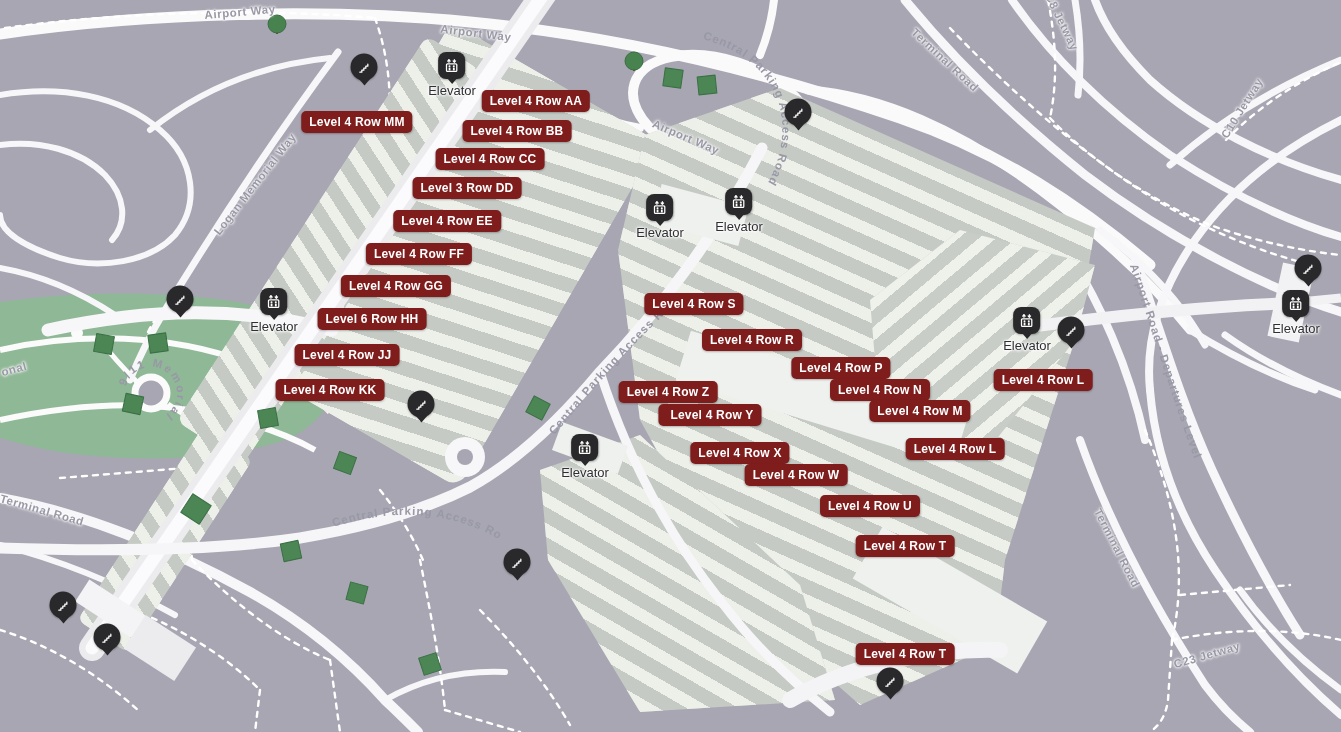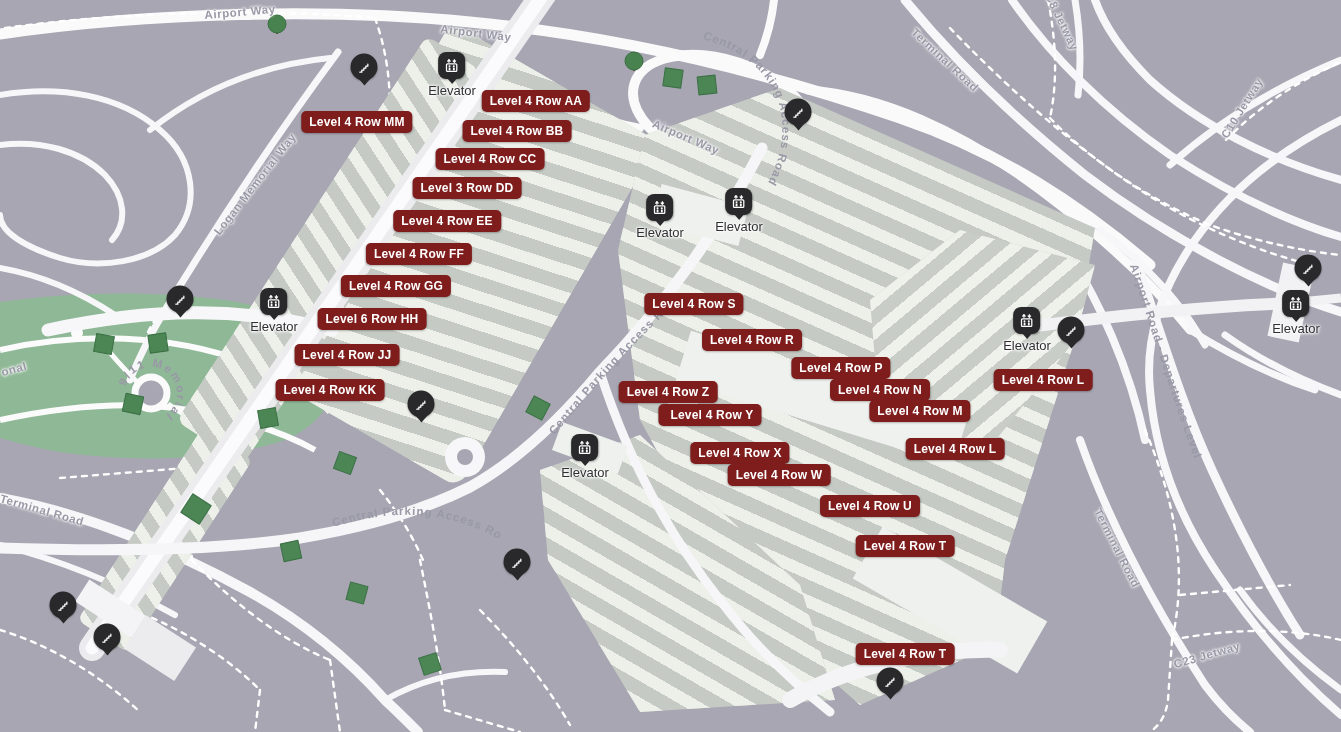--- a/index.html
+++ b/index.html
@@ -391,20 +391,20 @@
       <div class="row-label" style="left: 330px; top: 390px;"><span>Level 4 Row KK</span></div>
       <div class="row-label" style="left: 694px; top: 304px;"><span>Level 4 Row S</span></div>
       <div class="row-label" style="left: 752px; top: 340px;"><span>Level 4 Row R</span></div>
       <div class="row-label" style="left: 841px; top: 368px;"><span>Level 4 Row P</span></div>
       <div class="row-label" style="left: 880px; top: 390px;"><span>Level 4 Row N</span></div>
       <div class="row-label" style="left: 920px; top: 411px;"><span>Level 4 Row M</span></div>
       <div class="row-label" style="left: 1043px; top: 380px;"><span>Level 4 Row L</span></div>
       <div class="row-label" style="left: 668px; top: 392px;"><span>Level 4 Row Z</span></div>
       <div class="row-label" style="left: 710px; top: 415px; padding-left: 12px;"><span>Level 4 Row Y</span></div>
       <div class="row-label" style="left: 740px; top: 453px;"><span>Level 4 Row X</span></div>
-      <div class="row-label" style="left: 779px; top: 475px;"><span>Level 4 Row W</span></div>
+      <div class="row-label" style="left: 796px; top: 475px;"><span>Level 4 Row W</span></div>
       <div class="row-label" style="left: 955px; top: 449px;"><span>Level 4 Row L</span></div>
       <div class="row-label" style="left: 870px; top: 506px;"><span>Level 4 Row U</span></div>
       <div class="row-label" style="left: 905px; top: 546px;"><span>Level 4 Row T</span></div>
       <div class="row-label" style="left: 905px; top: 654px;"><span>Level 4 Row T</span></div>
     </div>
 
 </div>
 
 </body></html>

